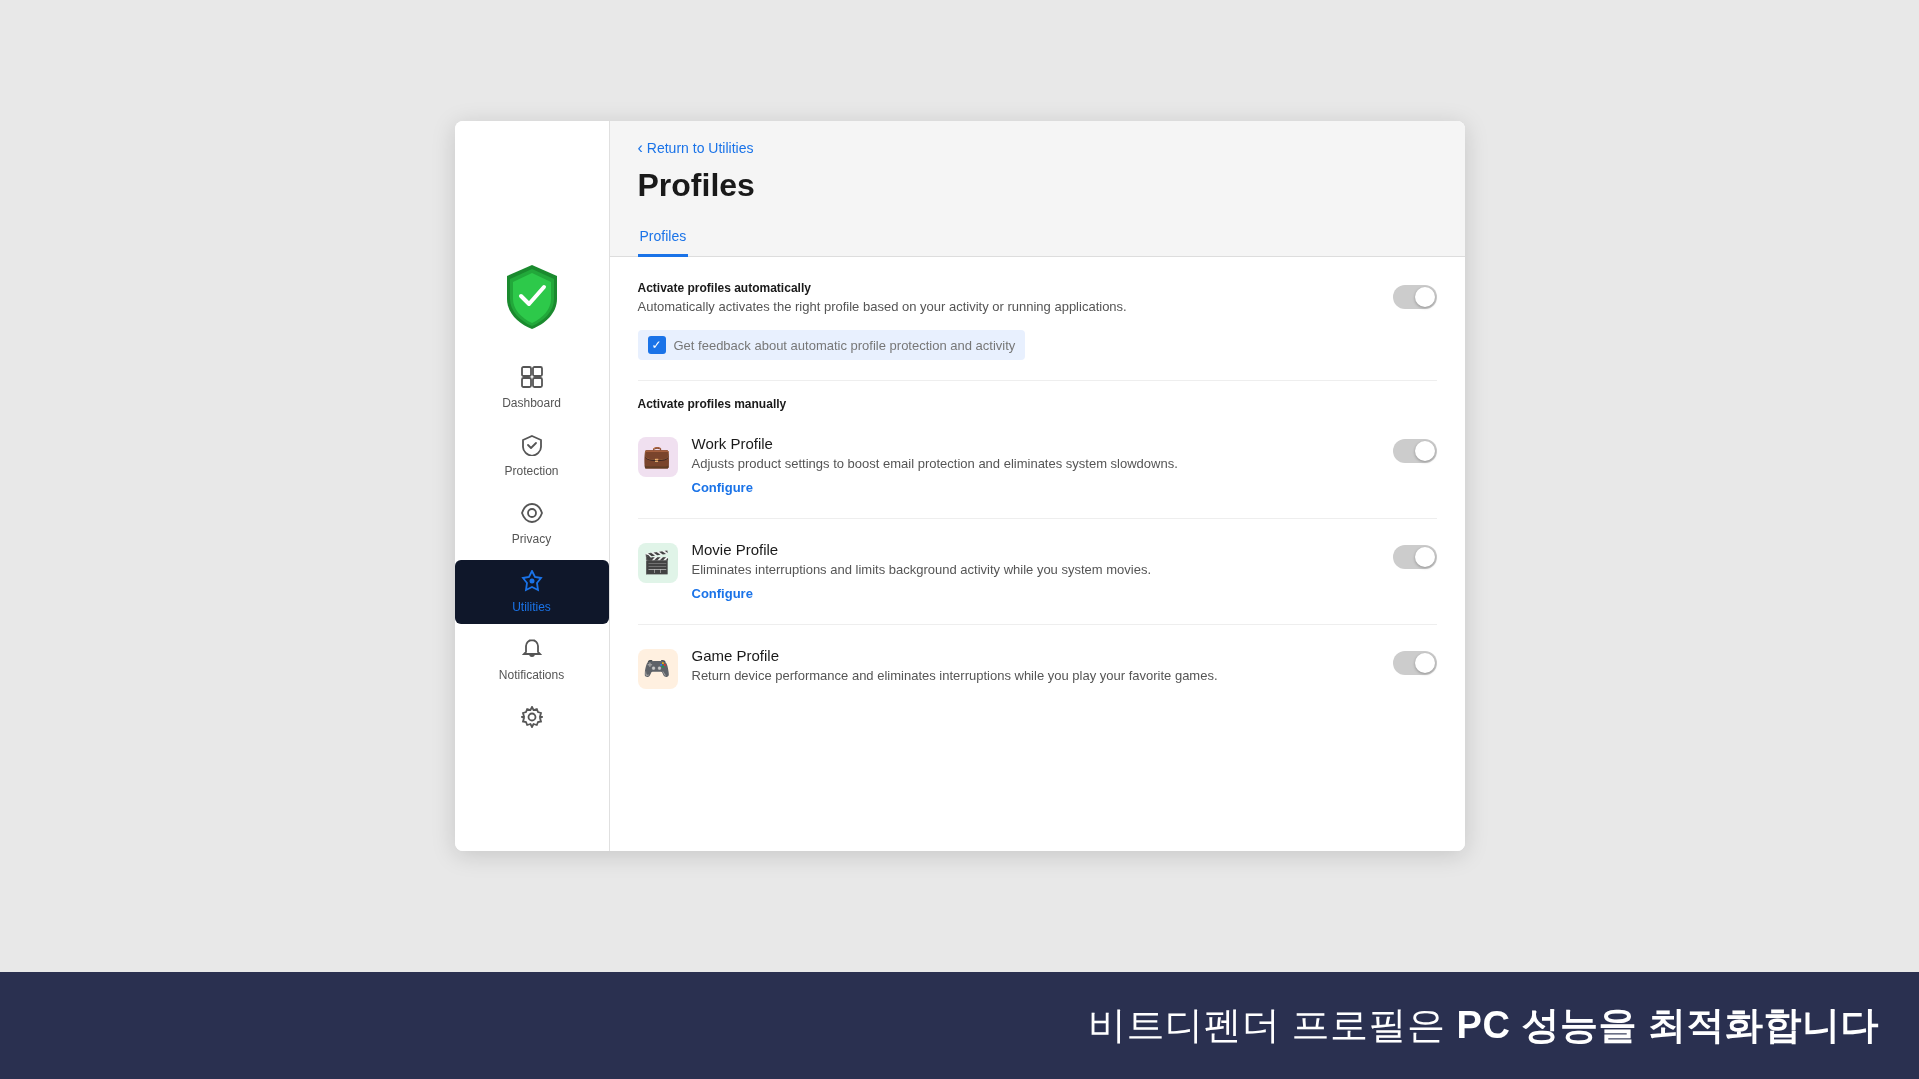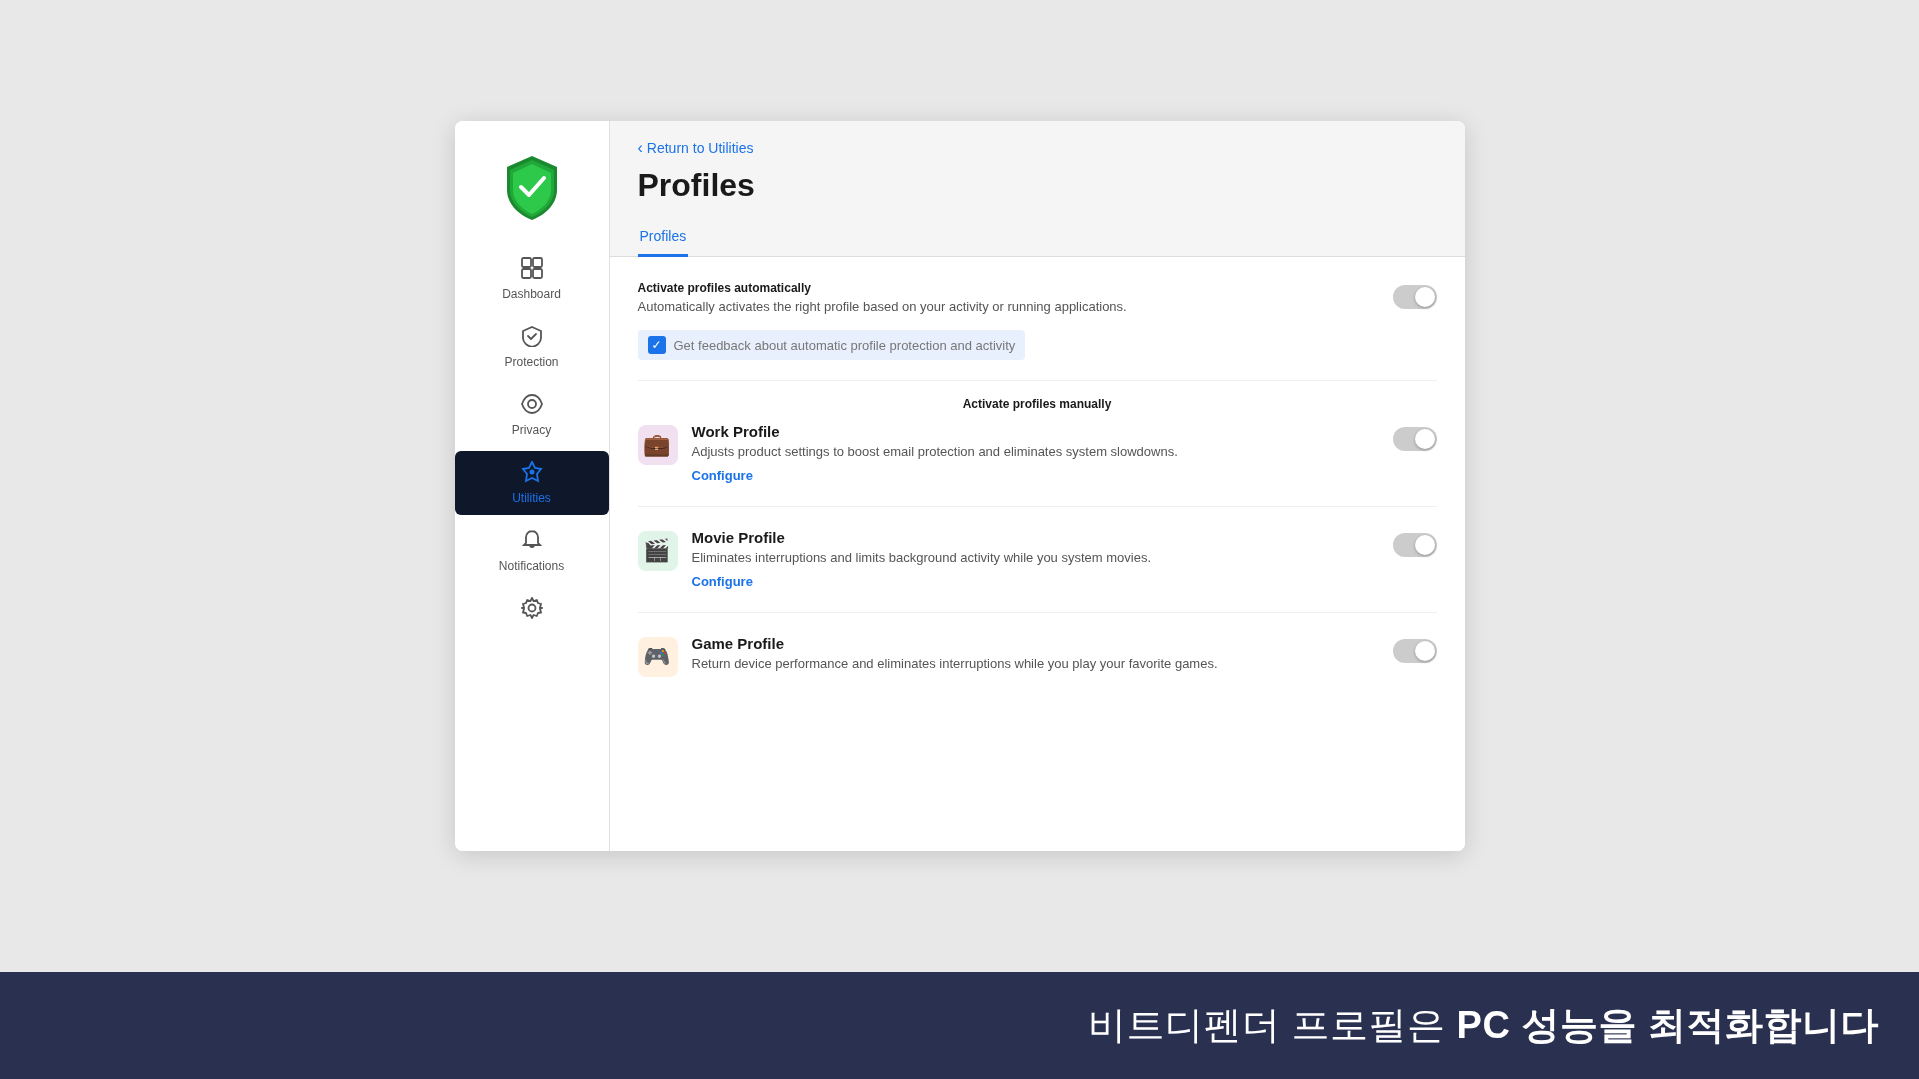--- a/index.html
+++ b/index.html
@@ -33,20 +33,21 @@
 
     
     .sidebar {
       width: 155px;
       background: #ffffff;
       border-right: 1px solid #e0e0e0;
       display: flex;
       flex-direction: column;
       align-items: center;
       padding-top: 26px;
+      justify-content: center;
     }
 
     .sidebar-logo {
       width: 80px;
       height: 80px;
       margin-bottom: 20px;
       display: flex;
       align-items: center;
       justify-content: center;
     }
@@ -249,21 +250,21 @@
     .profile-icon.game {
       background: #fff0e0;
     }
 
     .profile-info {
       flex: 1;
     }
 
     .profile-name {
       font-size: 15px;
-      font-weight: 700;
+      font-weight: 400;
       color: #1a1a1a;
       margin-bottom: 3px;
     }
 
     .profile-desc {
       font-size: 13px;
       color: #555;
       margin-bottom: 5px;
       line-height: 1.4;
     }
@@ -432,21 +433,21 @@
           <div class="toggle"></div>
         </div>
 
         <div class="checkbox-row">
           <div class="checkbox-blue">✓</div>
           <span class="checkbox-label">Get feedback about automatic profile protection and activity</span>
         </div>
 
         <hr class="section-divider">
 
-        <div class="section-title" style="margin-bottom: 12px; text-align: center;">Activate profiles manually</div>
+        <div class="section-title" style="margin-bottom: 24px;">Activate profiles manually</div>
 
         <div class="profile-item">
           <div class="profile-icon work">💼</div>
           <div class="profile-info">
             <div class="profile-name">Work Profile</div>
             <div class="profile-desc">Adjusts product settings to boost email protection and eliminates system slowdowns.</div>
             <span class="configure-link">Configure</span>
           </div>
           <div class="toggle"></div>
         </div>

